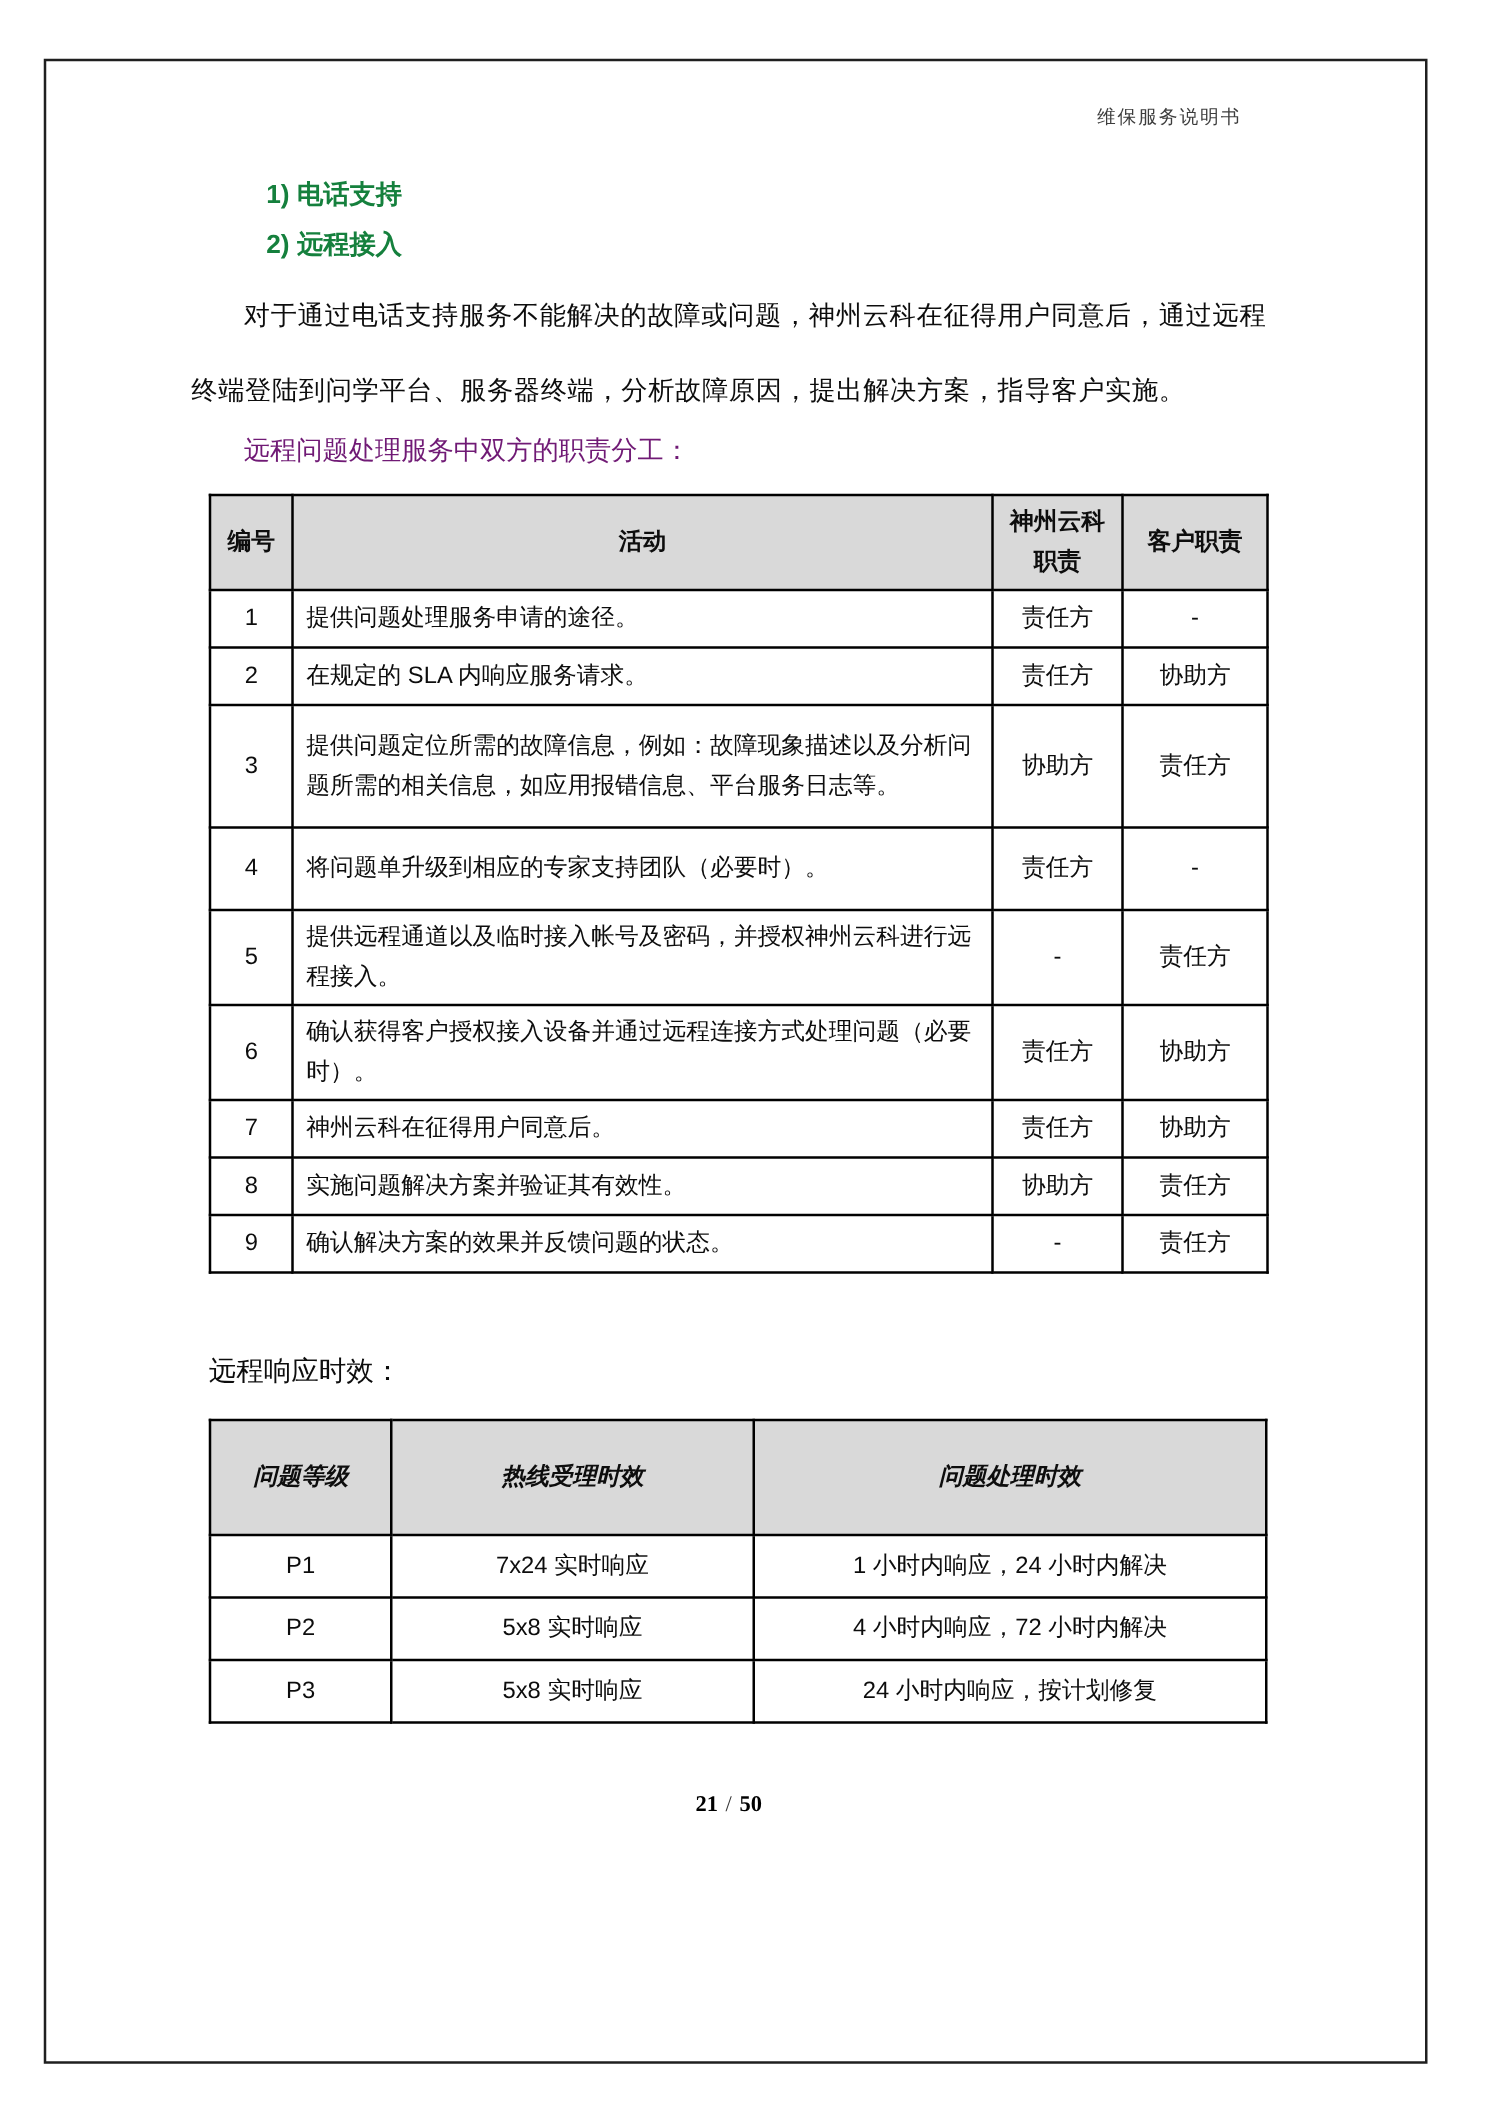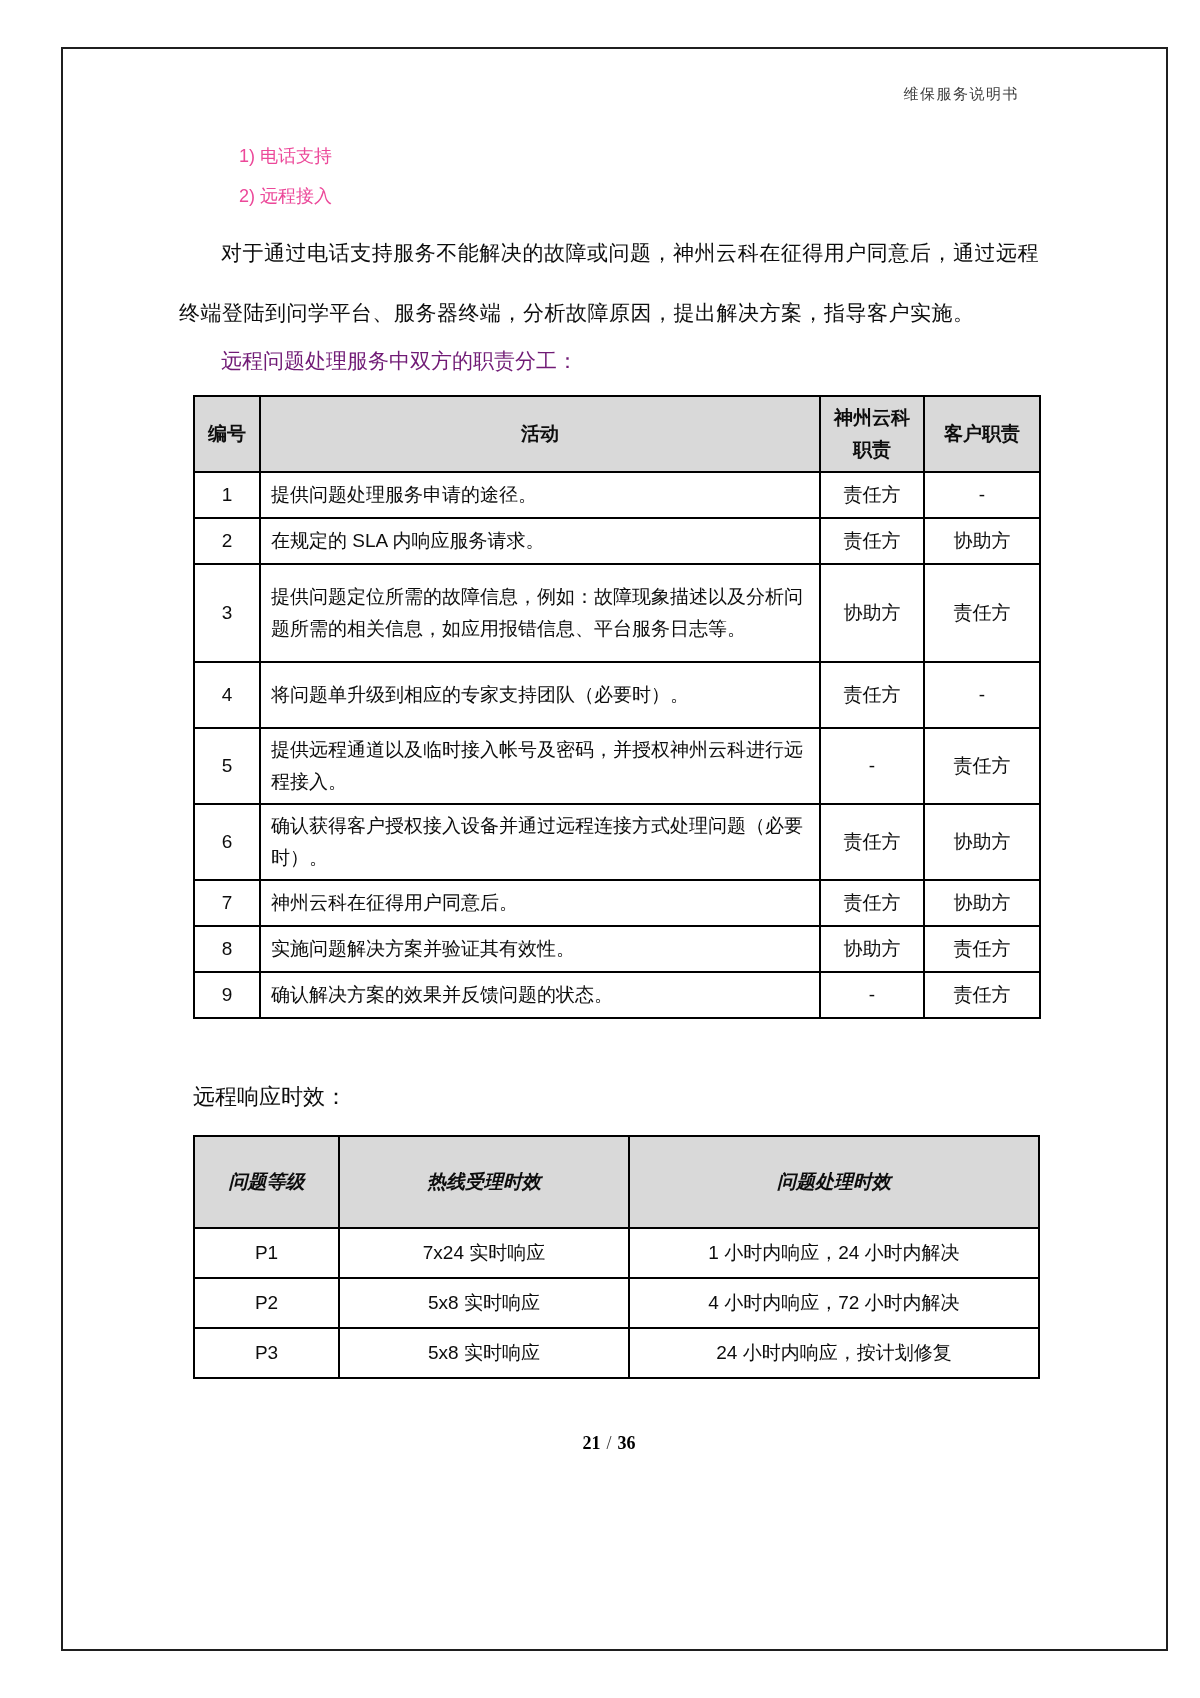--- a/index.html
+++ b/index.html
@@ -5,41 +5,41 @@
   * { margin: 0; padding: 0; box-sizing: border-box; }
   html, body {
     width: 1200px; height: 1698px;
     background: #ffffff;
     font-family: "Liberation Sans", "DejaVu Sans", sans-serif;
     color: #111111;
     overflow: hidden;
   }
   .page {
     position: absolute;
-    left: 61px; top: 47px;
+    left: 35px; top: 47px;
     width: 1107px; height: 1604px;
     border: 2px solid #1f1f1f;
     background: #ffffff;
     padding: 34px 127px 12px 116px;
   }
   .doc-title {
     text-align: right;
     padding-right: 20px;
     font-family: "Liberation Serif", "DejaVu Serif", serif;
     font-size: 15px;
     letter-spacing: 1.5px;
     color: #3d3d3d;
     line-height: 22px;
   }
   .sec-heading {
-    font-size: 18px;
-    font-weight: 400;
+    font-size: 21px;
+    font-weight: 700;
     line-height: 30px;
     margin: 36px 0 0 60px;
-    color: #ec4899;
+    color: #15803d;
   }
   .sec-heading.second { margin-top: 10px; }
   .body-par {
     margin-top: 12px;
     font-size: 21px;
     line-height: 60px;
     text-indent: 2em;
     text-align: justify;
     letter-spacing: 0.5px;
     color: #0d0d0d;
@@ -221,16 +221,16 @@
       </tr>
       <tr>
         <td>P3</td>
         <td>5x8 实时响应</td>
         <td>24 小时内响应，按计划修复</td>
       </tr>
     </tbody>
   </table>
 
   <div class="page-footer">
-    <span class="num">21</span><span class="sep">/</span><span class="num">36</span>
+    <span class="num">21</span><span class="sep">/</span><span class="num">50</span>
   </div>
 
 </div>
 
 </body></html>

